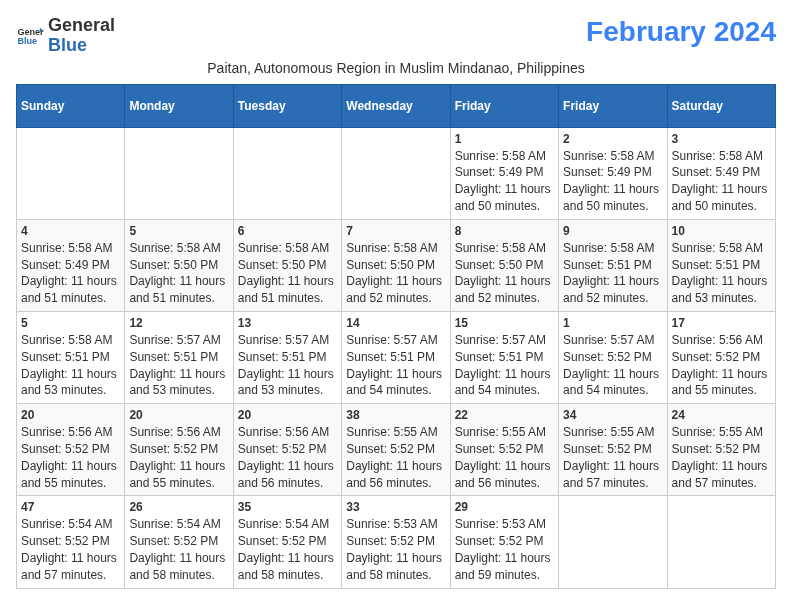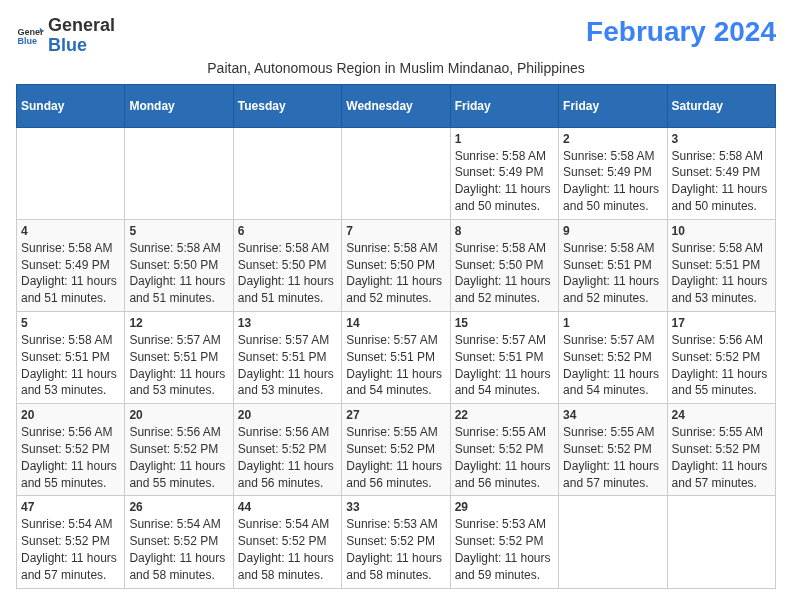--- a/index.html
+++ b/index.html
@@ -204,21 +204,21 @@
         </td>
         <td>
           <div class="day-num">20</div>
           <div class="day-detail">Sunrise: 5:56 AM<br>Sunset: 5:52 PM<br>Daylight: 11 hours<br>and 55 minutes.</div>
         </td>
         <td>
           <div class="day-num">20</div>
           <div class="day-detail">Sunrise: 5:56 AM<br>Sunset: 5:52 PM<br>Daylight: 11 hours<br>and 56 minutes.</div>
         </td>
         <td>
-          <div class="day-num">27</div>
+          <div class="day-num">38</div>
           <div class="day-detail">Sunrise: 5:55 AM<br>Sunset: 5:52 PM<br>Daylight: 11 hours<br>and 56 minutes.</div>
         </td>
         <td>
           <div class="day-num">22</div>
           <div class="day-detail">Sunrise: 5:55 AM<br>Sunset: 5:52 PM<br>Daylight: 11 hours<br>and 56 minutes.</div>
         </td>
         <td>
           <div class="day-num">34</div>
           <div class="day-detail">Sunrise: 5:55 AM<br>Sunset: 5:52 PM<br>Daylight: 11 hours<br>and 57 minutes.</div>
         </td>
@@ -230,21 +230,21 @@
       <tr>
         <td>
           <div class="day-num">47</div>
           <div class="day-detail">Sunrise: 5:54 AM<br>Sunset: 5:52 PM<br>Daylight: 11 hours<br>and 57 minutes.</div>
         </td>
         <td>
           <div class="day-num">26</div>
           <div class="day-detail">Sunrise: 5:54 AM<br>Sunset: 5:52 PM<br>Daylight: 11 hours<br>and 58 minutes.</div>
         </td>
         <td>
-          <div class="day-num">44</div>
+          <div class="day-num">35</div>
           <div class="day-detail">Sunrise: 5:54 AM<br>Sunset: 5:52 PM<br>Daylight: 11 hours<br>and 58 minutes.</div>
         </td>
         <td>
           <div class="day-num">33</div>
           <div class="day-detail">Sunrise: 5:53 AM<br>Sunset: 5:52 PM<br>Daylight: 11 hours<br>and 58 minutes.</div>
         </td>
         <td>
           <div class="day-num">29</div>
           <div class="day-detail">Sunrise: 5:53 AM<br>Sunset: 5:52 PM<br>Daylight: 11 hours<br>and 59 minutes.</div>
         </td>

